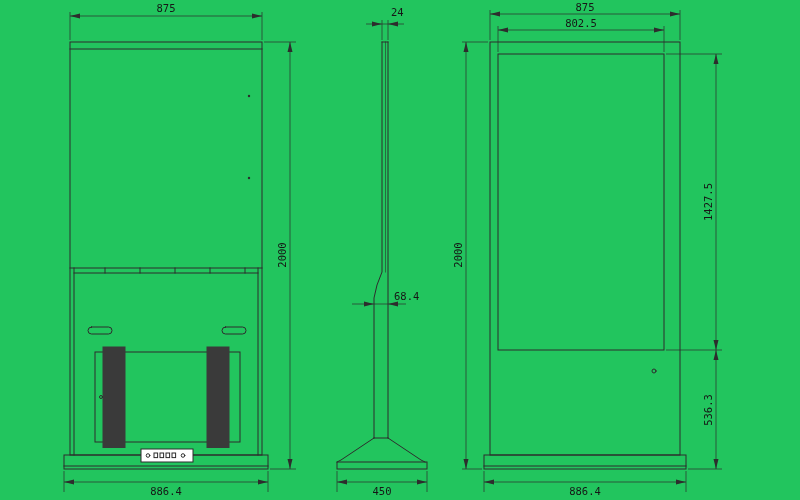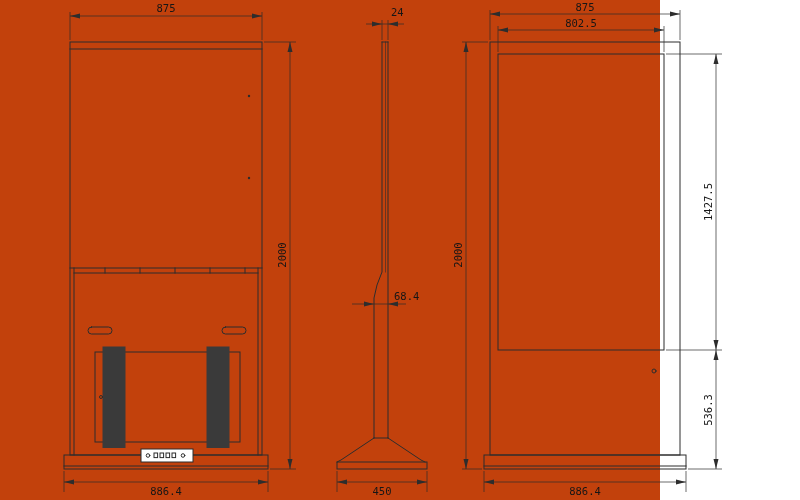--- a/index.html
+++ b/index.html
@@ -1,17 +1,17 @@
 <!DOCTYPE html>
 <html><head>
 <meta charset="utf-8">
 <style>
   html,body{margin:0;padding:0;background:#ffffff;}
   body{width:800px;height:500px;overflow:hidden;}
-  .canvas{width:660px;height:500px;background:#c2410c;}
+  .canvas{width:800px;height:500px;background:#22c55e;}
   svg{display:block;}
   .obj{stroke:#2d2d2d;stroke-width:1;fill:none;stroke-linecap:square;stroke-linejoin:miter;}
   .dims line{stroke:#2d2d2d;stroke-width:0.7;}
   .dims text{font-family:"DejaVu Sans Mono","Liberation Mono",monospace;font-size:10.5px;fill:#161616;stroke:none;}
   .dot{fill:#2d2d2d;stroke:none;}
   .mask{fill:#ffffff;}
 </style>
 </head>
 <body>
 

